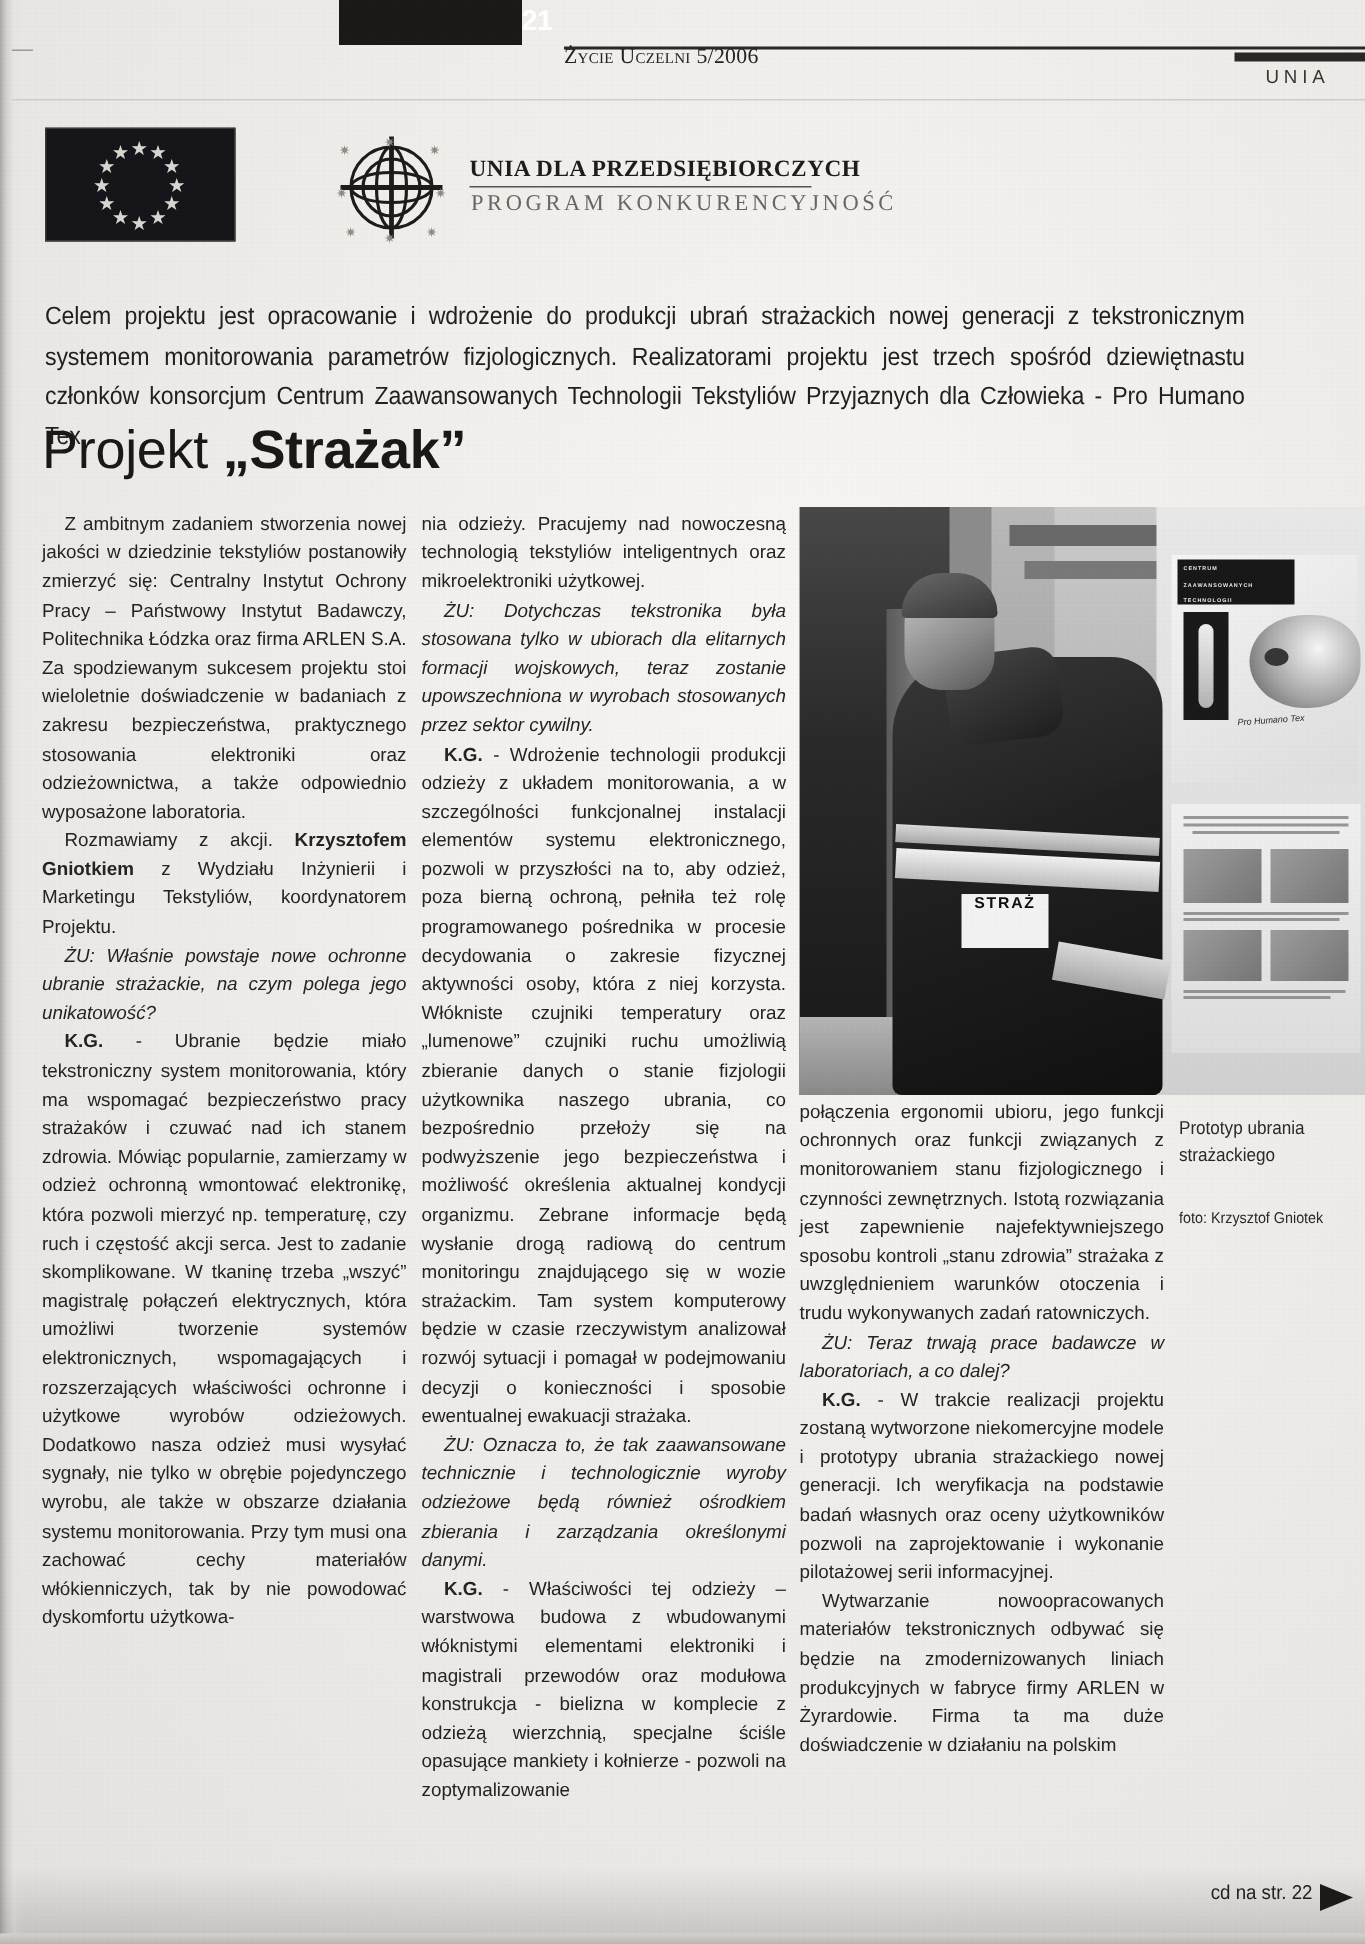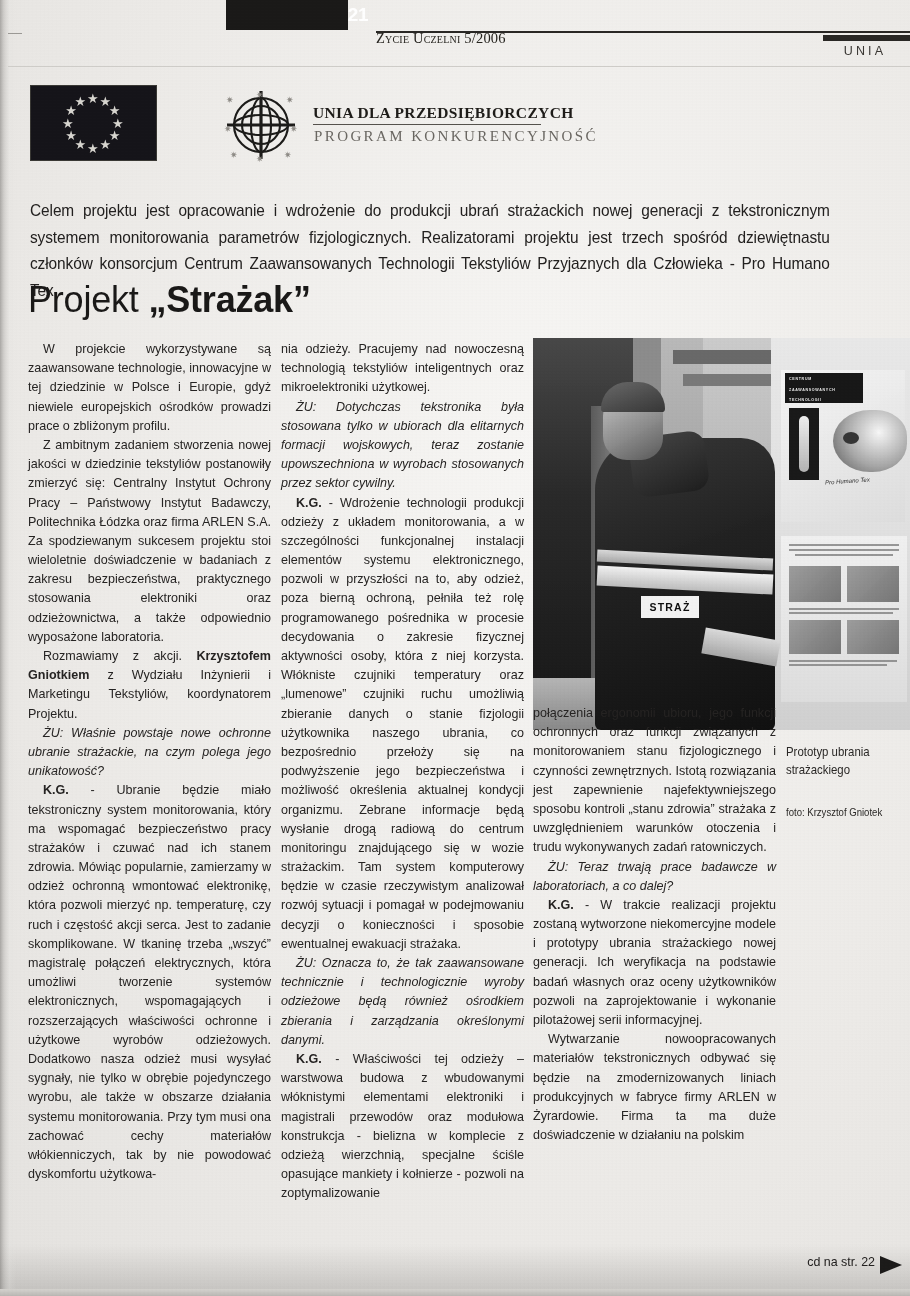--- a/index.html
+++ b/index.html
@@ -110,21 +110,21 @@
     text-justify:inter-word;
     hyphens:manual;
   }
   .col p{margin:0;text-indent:15px;}
   .col p.noind{text-indent:0;}
   .col i{font-style:italic;}
   .col b{font-weight:bold;}
 
   #col1{left:28px;top:340px;width:243px;}
   #col2{left:281px;top:340px;width:243px;}
-  #col3a{left:533px;top:704px;width:243px;}
+  #col3a{left:533px;top:732px;width:243px;}
 
   
   .photo{
     position:absolute;left:533px;top:338px;width:377px;height:392px;
     overflow:hidden;background:#8d8b88;
     filter:grayscale(1) contrast(1.04);
   }
   .ph-wallL{position:absolute;left:0;top:0;width:100px;height:100%;
     background:linear-gradient(180deg,#4b4a47,#2e2d2b 40%,#1d1c1b 100%);}
   .ph-doorframe{position:absolute;left:58px;top:68px;width:70px;height:324px;
@@ -159,22 +159,22 @@
     background:linear-gradient(160deg,#3c3b39 0%,#272624 40%,#161514 100%);
     border-radius:52px 34px 6px 6px;}
   .fm-head{position:absolute;left:70px;top:48px;width:60px;height:74px;border-radius:30px 28px 22px 24px;
     background:linear-gradient(150deg,#cdc9c2,#8d8a84 60%,#5c5955);}
   .fm-hair{position:absolute;left:68px;top:44px;width:64px;height:30px;border-radius:32px 32px 4px 4px;
     background:linear-gradient(160deg,#6d6a65,#3b3936);}
   .fm-collar{position:absolute;left:98px;top:96px;width:76px;height:60px;border-radius:16px;
     background:linear-gradient(160deg,#4a4945,#232220);transform:rotate(-7deg);}
   .fm-stripe{position:absolute;background:linear-gradient(180deg,#efede8,#bdbab4);}
   .fm-stripe2{position:absolute;background:linear-gradient(180deg,#d9d6d0,#a9a6a0);}
-  .fm-badge{position:absolute;left:108px;top:258px;width:58px;height:22px;
-    background:#efeee9;display:flex;align-items:center;justify-content:center;}
+  .fm-badge{position:absolute;left:108px;top:258px;width:58px;height:36px;
+    background:#efeee9;display:flex;justify-content:center;}
   .fm-badge span{font-size:10.5px;font-weight:bold;letter-spacing:1.2px;color:#141312;}
   .ph-floor{position:absolute;left:0;top:340px;width:70px;height:52px;
     background:linear-gradient(180deg,#b5b3af,#8a8884);}
 
   
   .cap{
     position:absolute;left:786px;top:744px;width:124px;
     font-size:12.4px;line-height:17.6px;color:#2b2927;
     transform:scaleX(.92);transform-origin:left top;
   }
@@ -304,21 +304,20 @@
   <div class="fm-hair"></div>
   <div class="fm-stripe2" style="left:64px;top:216px;width:176px;height:12px;transform:rotate(3deg);"></div>
   <div class="fm-stripe" style="left:64px;top:232px;width:176px;height:20px;transform:rotate(3deg);"></div>
   <div class="fm-stripe2" style="left:170px;top:296px;width:76px;height:26px;transform:rotate(10deg);"></div>
   <div class="fm-badge">
       <span>STRAŻ</span>
     </div>
 </div>
 
 <div class="col" id="col1">
-  <p>W projekcie wykorzystywane są zaawansowane technologie, innowacyjne w tej dziedzinie w Polsce i Europie, gdyż niewiele europejskich ośrodków prowadzi prace o zbliżonym profilu.</p>
   <p>Z ambitnym zadaniem stworzenia nowej jakości w dziedzinie tekstyliów postanowiły zmierzyć się: Centralny Instytut Ochrony Pracy – Państwowy Instytut Badawczy, Politechnika Łódzka oraz firma ARLEN S.A. Za spodziewanym sukcesem projektu stoi wieloletnie doświadczenie w badaniach z zakresu bezpieczeństwa, praktycznego stosowania elektroniki oraz odzieżownictwa, a także odpowiednio wyposażone laboratoria.</p>
   <p><span>Rozmawiamy z akcji. </span><b>Krzysztofem Gniotkiem</b><span> z Wydziału Inżynierii i Marketingu Tekstyliów, koordynatorem Projektu.</span></p>
   <p><i>ŻU: Właśnie powstaje nowe ochronne ubranie strażackie, na czym polega jego unikatowość?</i></p>
   <p><b>K.G.</b><span> - Ubranie będzie miało tekstroniczny system monitorowania, który ma wspomagać bezpieczeństwo pracy strażaków i czuwać nad ich stanem zdrowia. Mówiąc popularnie, zamierzamy w odzież ochronną wmontować elektronikę, która pozwoli mierzyć np. temperaturę, czy ruch i częstość akcji serca. Jest to zadanie skomplikowane. W tkaninę trzeba „wszyć” magistralę połączeń elektrycznych, która umożliwi tworzenie systemów elektronicznych, wspomagających i rozszerzających właściwości ochronne i użytkowe wyrobów odzieżowych. Dodatkowo nasza odzież musi wysyłać sygnały, nie tylko w obrębie pojedynczego wyrobu, ale także w obszarze działania systemu monitorowania. Przy tym musi ona zachować cechy materiałów włókienniczych, tak by nie powodować dyskomfortu użytkowa-</span></p>
 </div>
 
 <div class="col" id="col2">
   <p class="noind">nia odzieży. Pracujemy nad nowoczesną technologią tekstyliów inteligentnych oraz mikroelektroniki użytkowej.</p>
   <p><i>ŻU: Dotychczas tekstronika była stosowana tylko w ubiorach dla elitarnych formacji wojskowych, teraz zostanie upowszechniona w wyrobach stosowanych przez sektor cywilny.</i></p>
   <p><b>K.G.</b><span> - Wdrożenie technologii produkcji odzieży z układem monitorowania, a w szczególności funkcjonalnej instalacji elementów systemu elektronicznego, pozwoli w przyszłości na to, aby odzież, poza bierną ochroną, pełniła też rolę programowanego pośrednika w procesie decydowania o zakresie fizycznej aktywności osoby, która z niej korzysta. Włókniste czujniki temperatury oraz „lumenowe” czujniki ruchu umożliwią zbieranie danych o stanie fizjologii użytkownika naszego ubrania, co bezpośrednio przełoży się na podwyższenie jego bezpieczeństwa i możliwość określenia aktualnej kondycji organizmu. Zebrane informacje będą wysłanie drogą radiową do centrum monitoringu znajdującego się w wozie strażackim. Tam system komputerowy będzie w czasie rzeczywistym analizował rozwój sytuacji i pomagał w podejmowaniu decyzji o konieczności i sposobie ewentualnej ewakuacji strażaka.</span></p>

